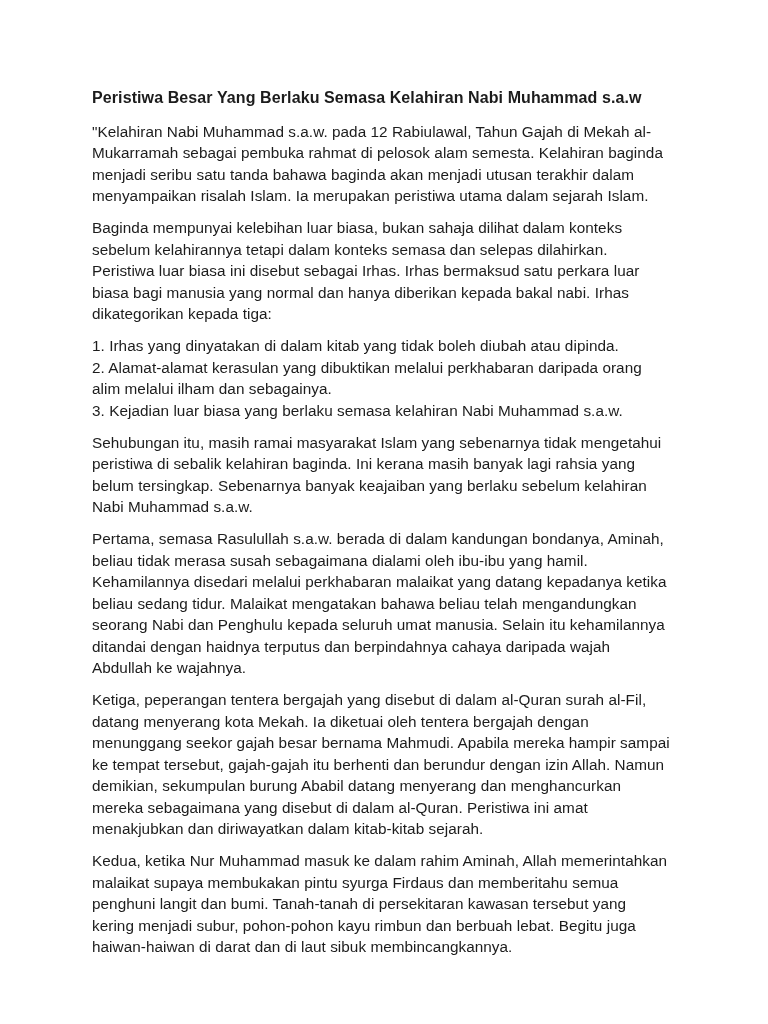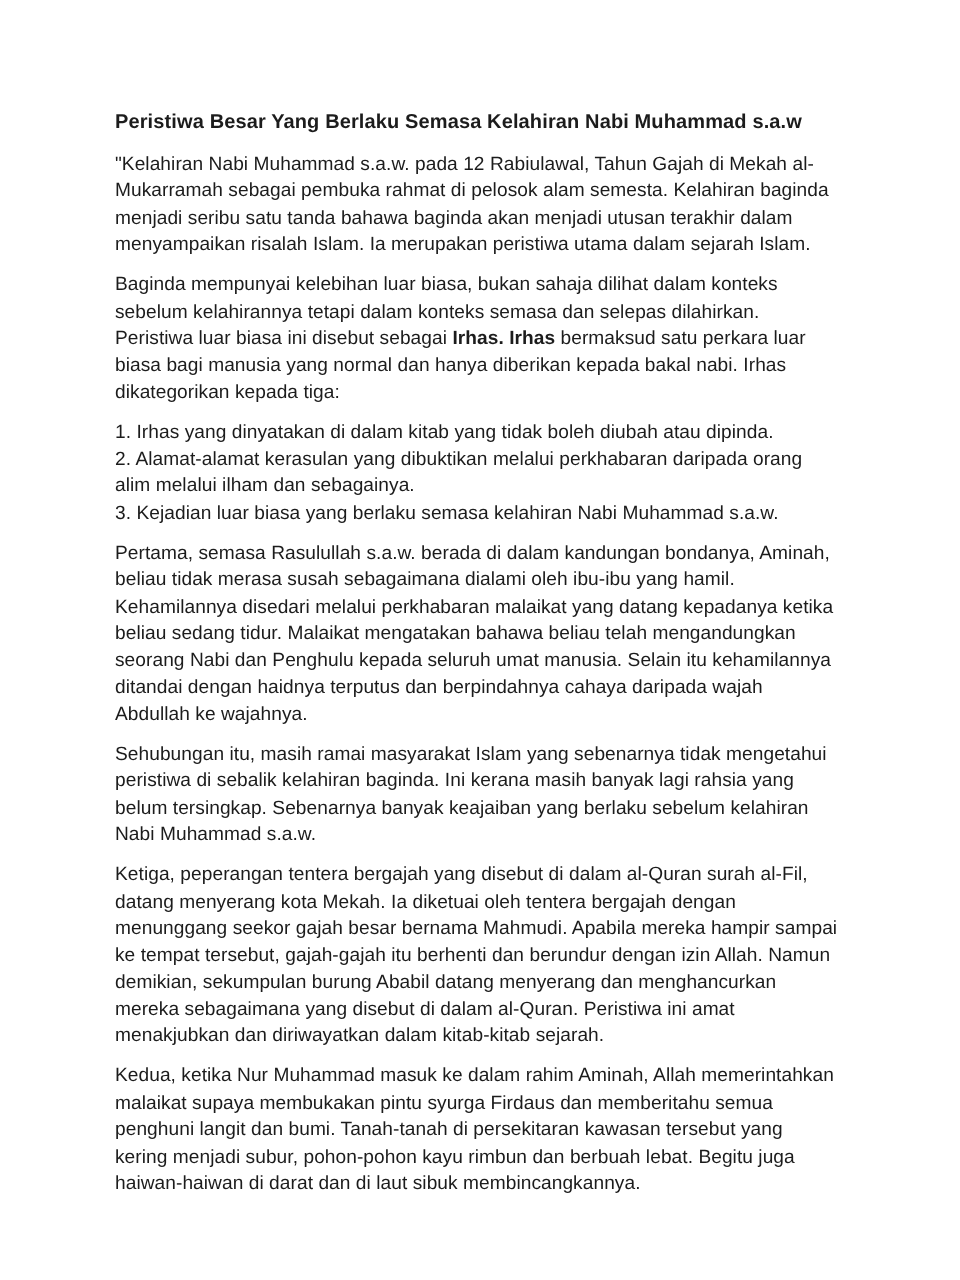--- a/index.html
+++ b/index.html
@@ -34,21 +34,21 @@
     letter-spacing: 0.1px;
   }
   .doc-par {
     font-size: 15.3px;
     line-height: 21.5px;
     margin: 0 0 10.5px 0;
     white-space: pre-line;
     letter-spacing: 0.05px;
   }
   .doc-par b {
-    font-weight: bold;
+    font-weight: normal;
   }
 </style>
 </head>
 <body style="color: rgb(28, 28, 28); background: rgb(255, 255, 255);">
 
 <div class="page">
   <div class="content">
     <h1 class="doc-title">Peristiwa Besar Yang Berlaku Semasa Kelahiran Nabi Muhammad s.a.w</h1>
     <div>
         <p class="doc-par"><span>"Kelahiran Nabi Muhammad s.a.w. pada 12 Rabiulawal, Tahun Gajah di Mekah al-
@@ -57,31 +57,31 @@
 menyampaikan risalah Islam. Ia merupakan peristiwa utama dalam sejarah Islam.</span></p>
         <p class="doc-par"><span>Baginda mempunyai kelebihan luar biasa, bukan sahaja dilihat dalam konteks
 sebelum kelahirannya tetapi dalam konteks semasa dan selepas dilahirkan.
 Peristiwa luar biasa ini disebut sebagai </span><b>Irhas. Irhas</b><span> bermaksud satu perkara luar
 biasa bagi manusia yang normal dan hanya diberikan kepada bakal nabi. Irhas
 dikategorikan kepada tiga:</span></p>
         <p class="doc-par"><span>1. Irhas yang dinyatakan di dalam kitab yang tidak boleh diubah atau dipinda.
 2. Alamat-alamat kerasulan yang dibuktikan melalui perkhabaran daripada orang
 alim melalui ilham dan sebagainya.
 3. Kejadian luar biasa yang berlaku semasa kelahiran Nabi Muhammad s.a.w.</span></p>
+        <p class="doc-par"><span>Sehubungan itu, masih ramai masyarakat Islam yang sebenarnya tidak mengetahui
+peristiwa di sebalik kelahiran baginda. Ini kerana masih banyak lagi rahsia yang
+belum tersingkap. Sebenarnya banyak keajaiban yang berlaku sebelum kelahiran
+Nabi Muhammad s.a.w.</span></p>
         <p class="doc-par"><span>Pertama, semasa Rasulullah s.a.w. berada di dalam kandungan bondanya, Aminah,
 beliau tidak merasa susah sebagaimana dialami oleh ibu-ibu yang hamil.
 Kehamilannya disedari melalui perkhabaran malaikat yang datang kepadanya ketika
 beliau sedang tidur. Malaikat mengatakan bahawa beliau telah mengandungkan
 seorang Nabi dan Penghulu kepada seluruh umat manusia. Selain itu kehamilannya
 ditandai dengan haidnya terputus dan berpindahnya cahaya daripada wajah
 Abdullah ke wajahnya.</span></p>
-        <p class="doc-par"><span>Sehubungan itu, masih ramai masyarakat Islam yang sebenarnya tidak mengetahui
-peristiwa di sebalik kelahiran baginda. Ini kerana masih banyak lagi rahsia yang
-belum tersingkap. Sebenarnya banyak keajaiban yang berlaku sebelum kelahiran
-Nabi Muhammad s.a.w.</span></p>
         <p class="doc-par"><span>Ketiga, peperangan tentera bergajah yang disebut di dalam al-Quran surah al-Fil,
 datang menyerang kota Mekah. Ia diketuai oleh tentera bergajah dengan
 menunggang seekor gajah besar bernama Mahmudi. Apabila mereka hampir sampai
 ke tempat tersebut, gajah-gajah itu berhenti dan berundur dengan izin Allah. Namun
 demikian, sekumpulan burung Ababil datang menyerang dan menghancurkan
 mereka sebagaimana yang disebut di dalam al-Quran. Peristiwa ini amat
 menakjubkan dan diriwayatkan dalam kitab-kitab sejarah.</span></p>
         <p class="doc-par"><span>Kedua, ketika Nur Muhammad masuk ke dalam rahim Aminah, Allah memerintahkan
 malaikat supaya membukakan pintu syurga Firdaus dan memberitahu semua
 penghuni langit dan bumi. Tanah-tanah di persekitaran kawasan tersebut yang

